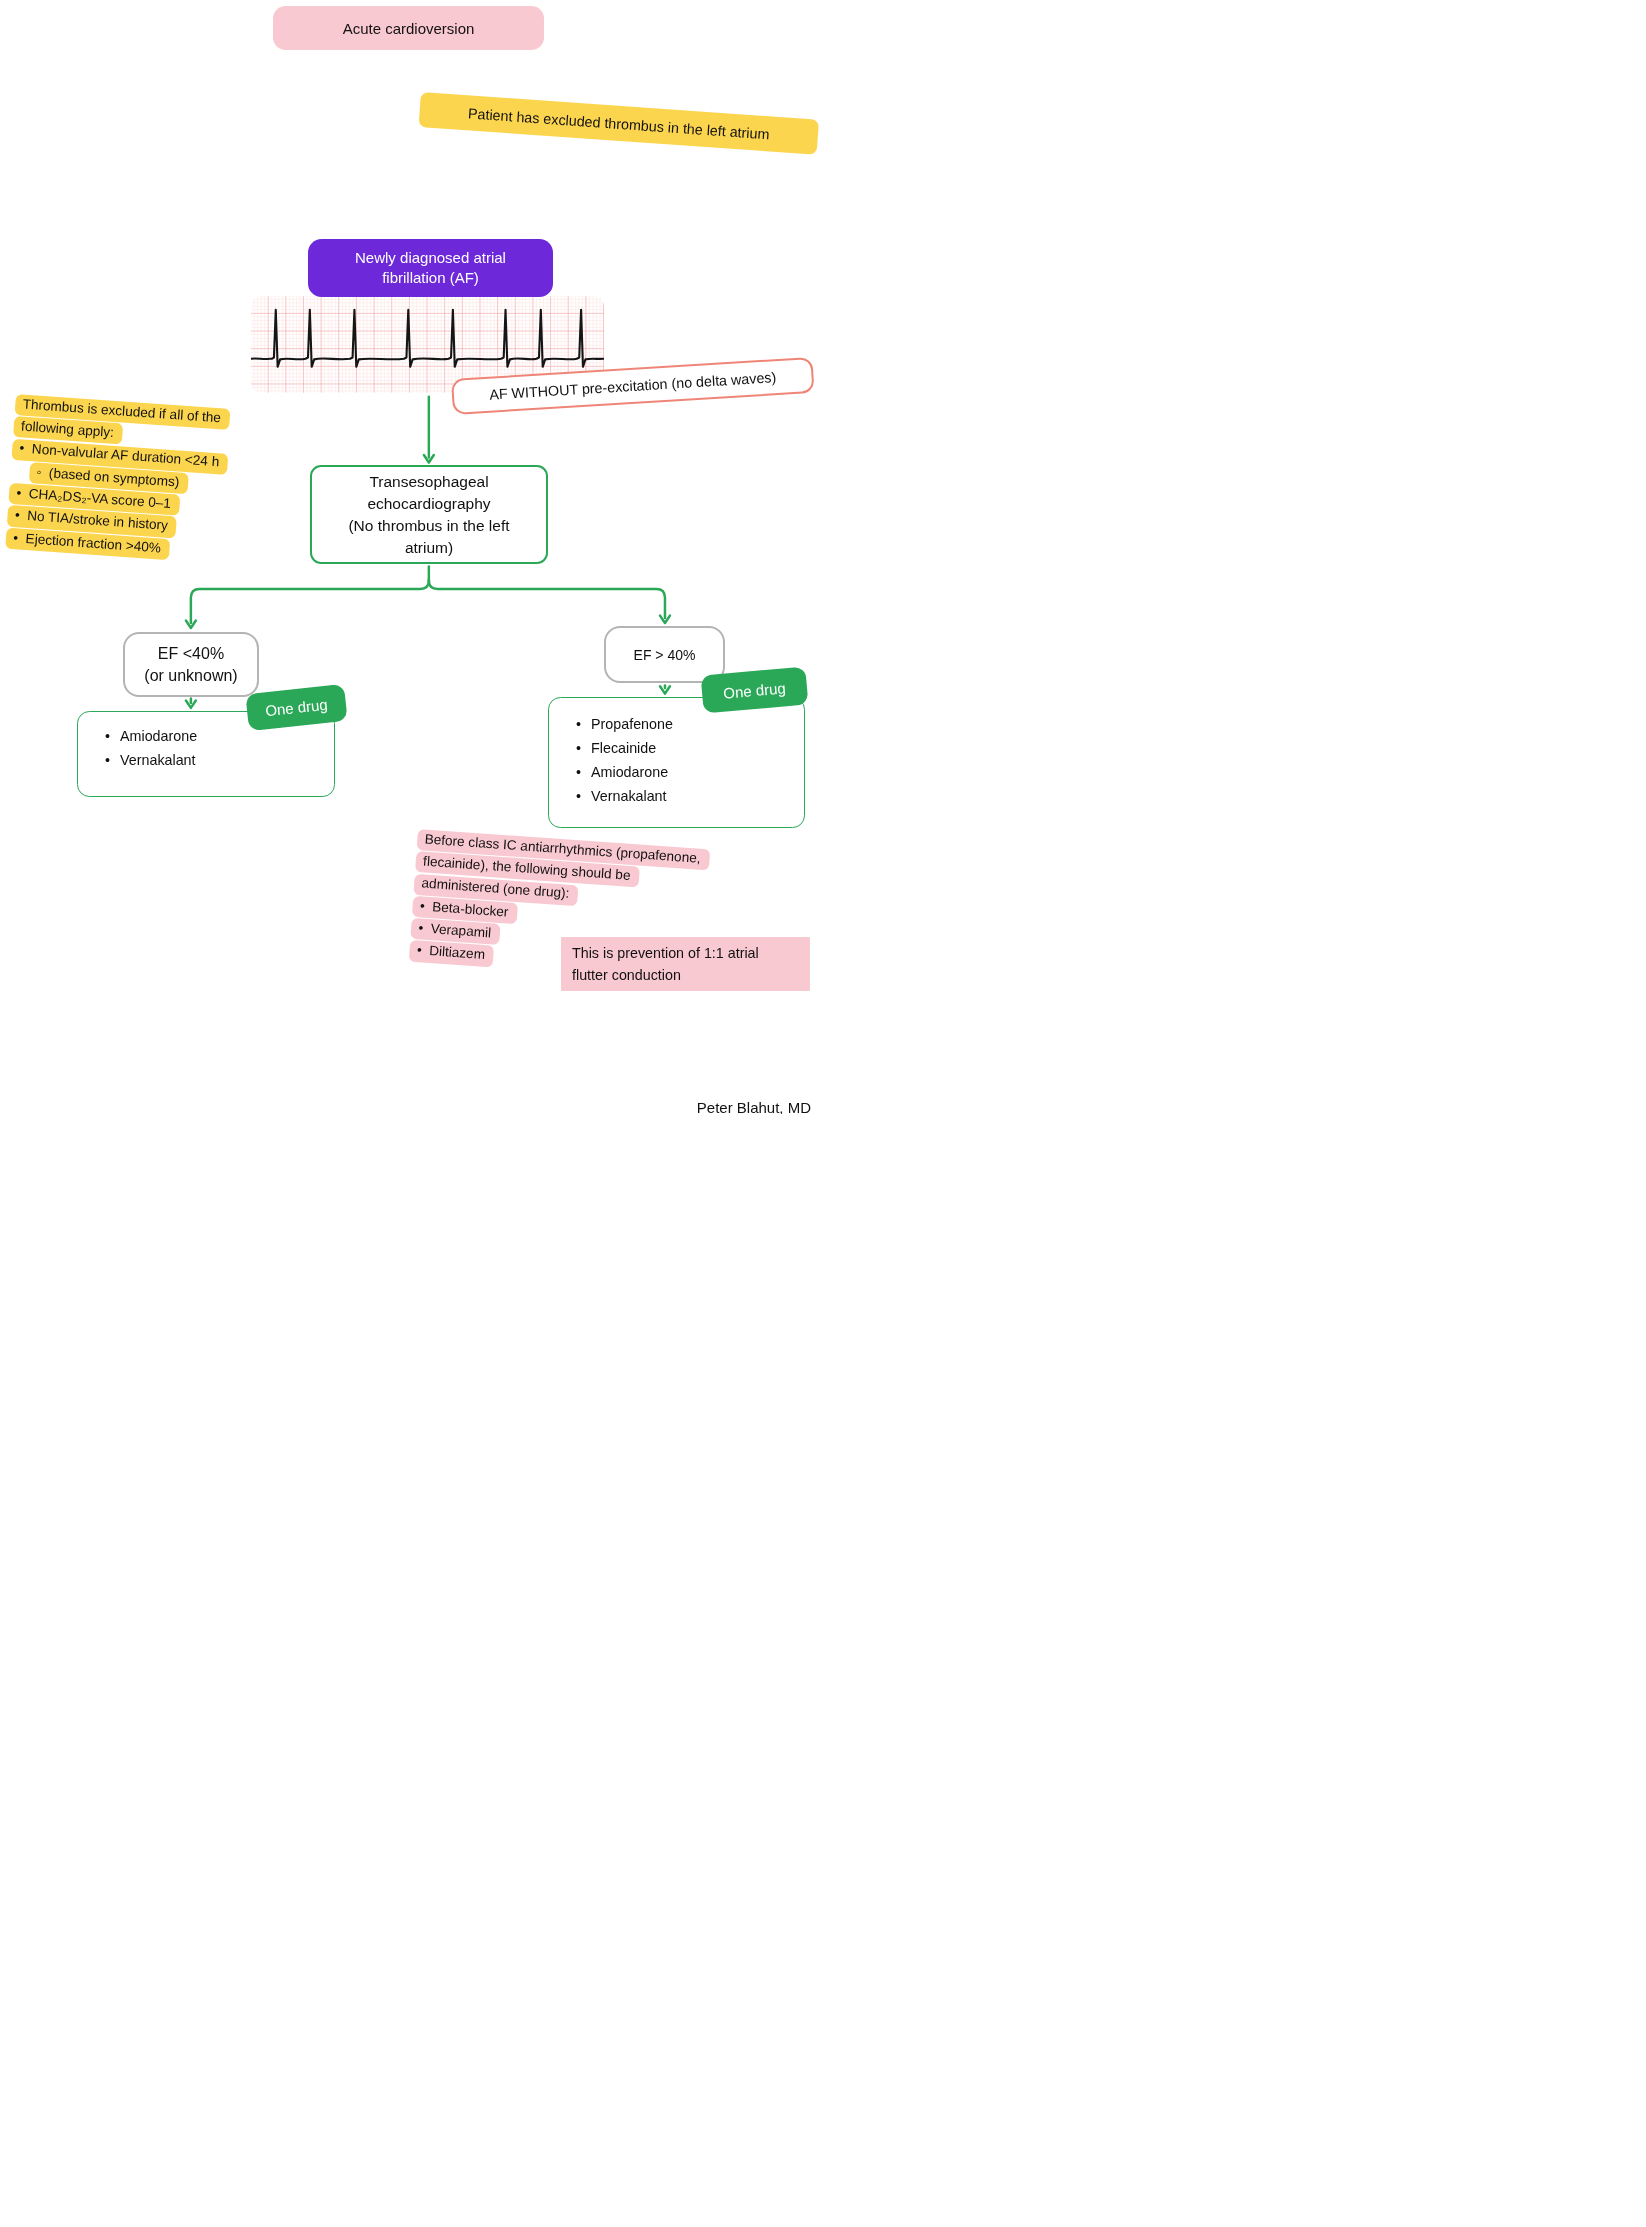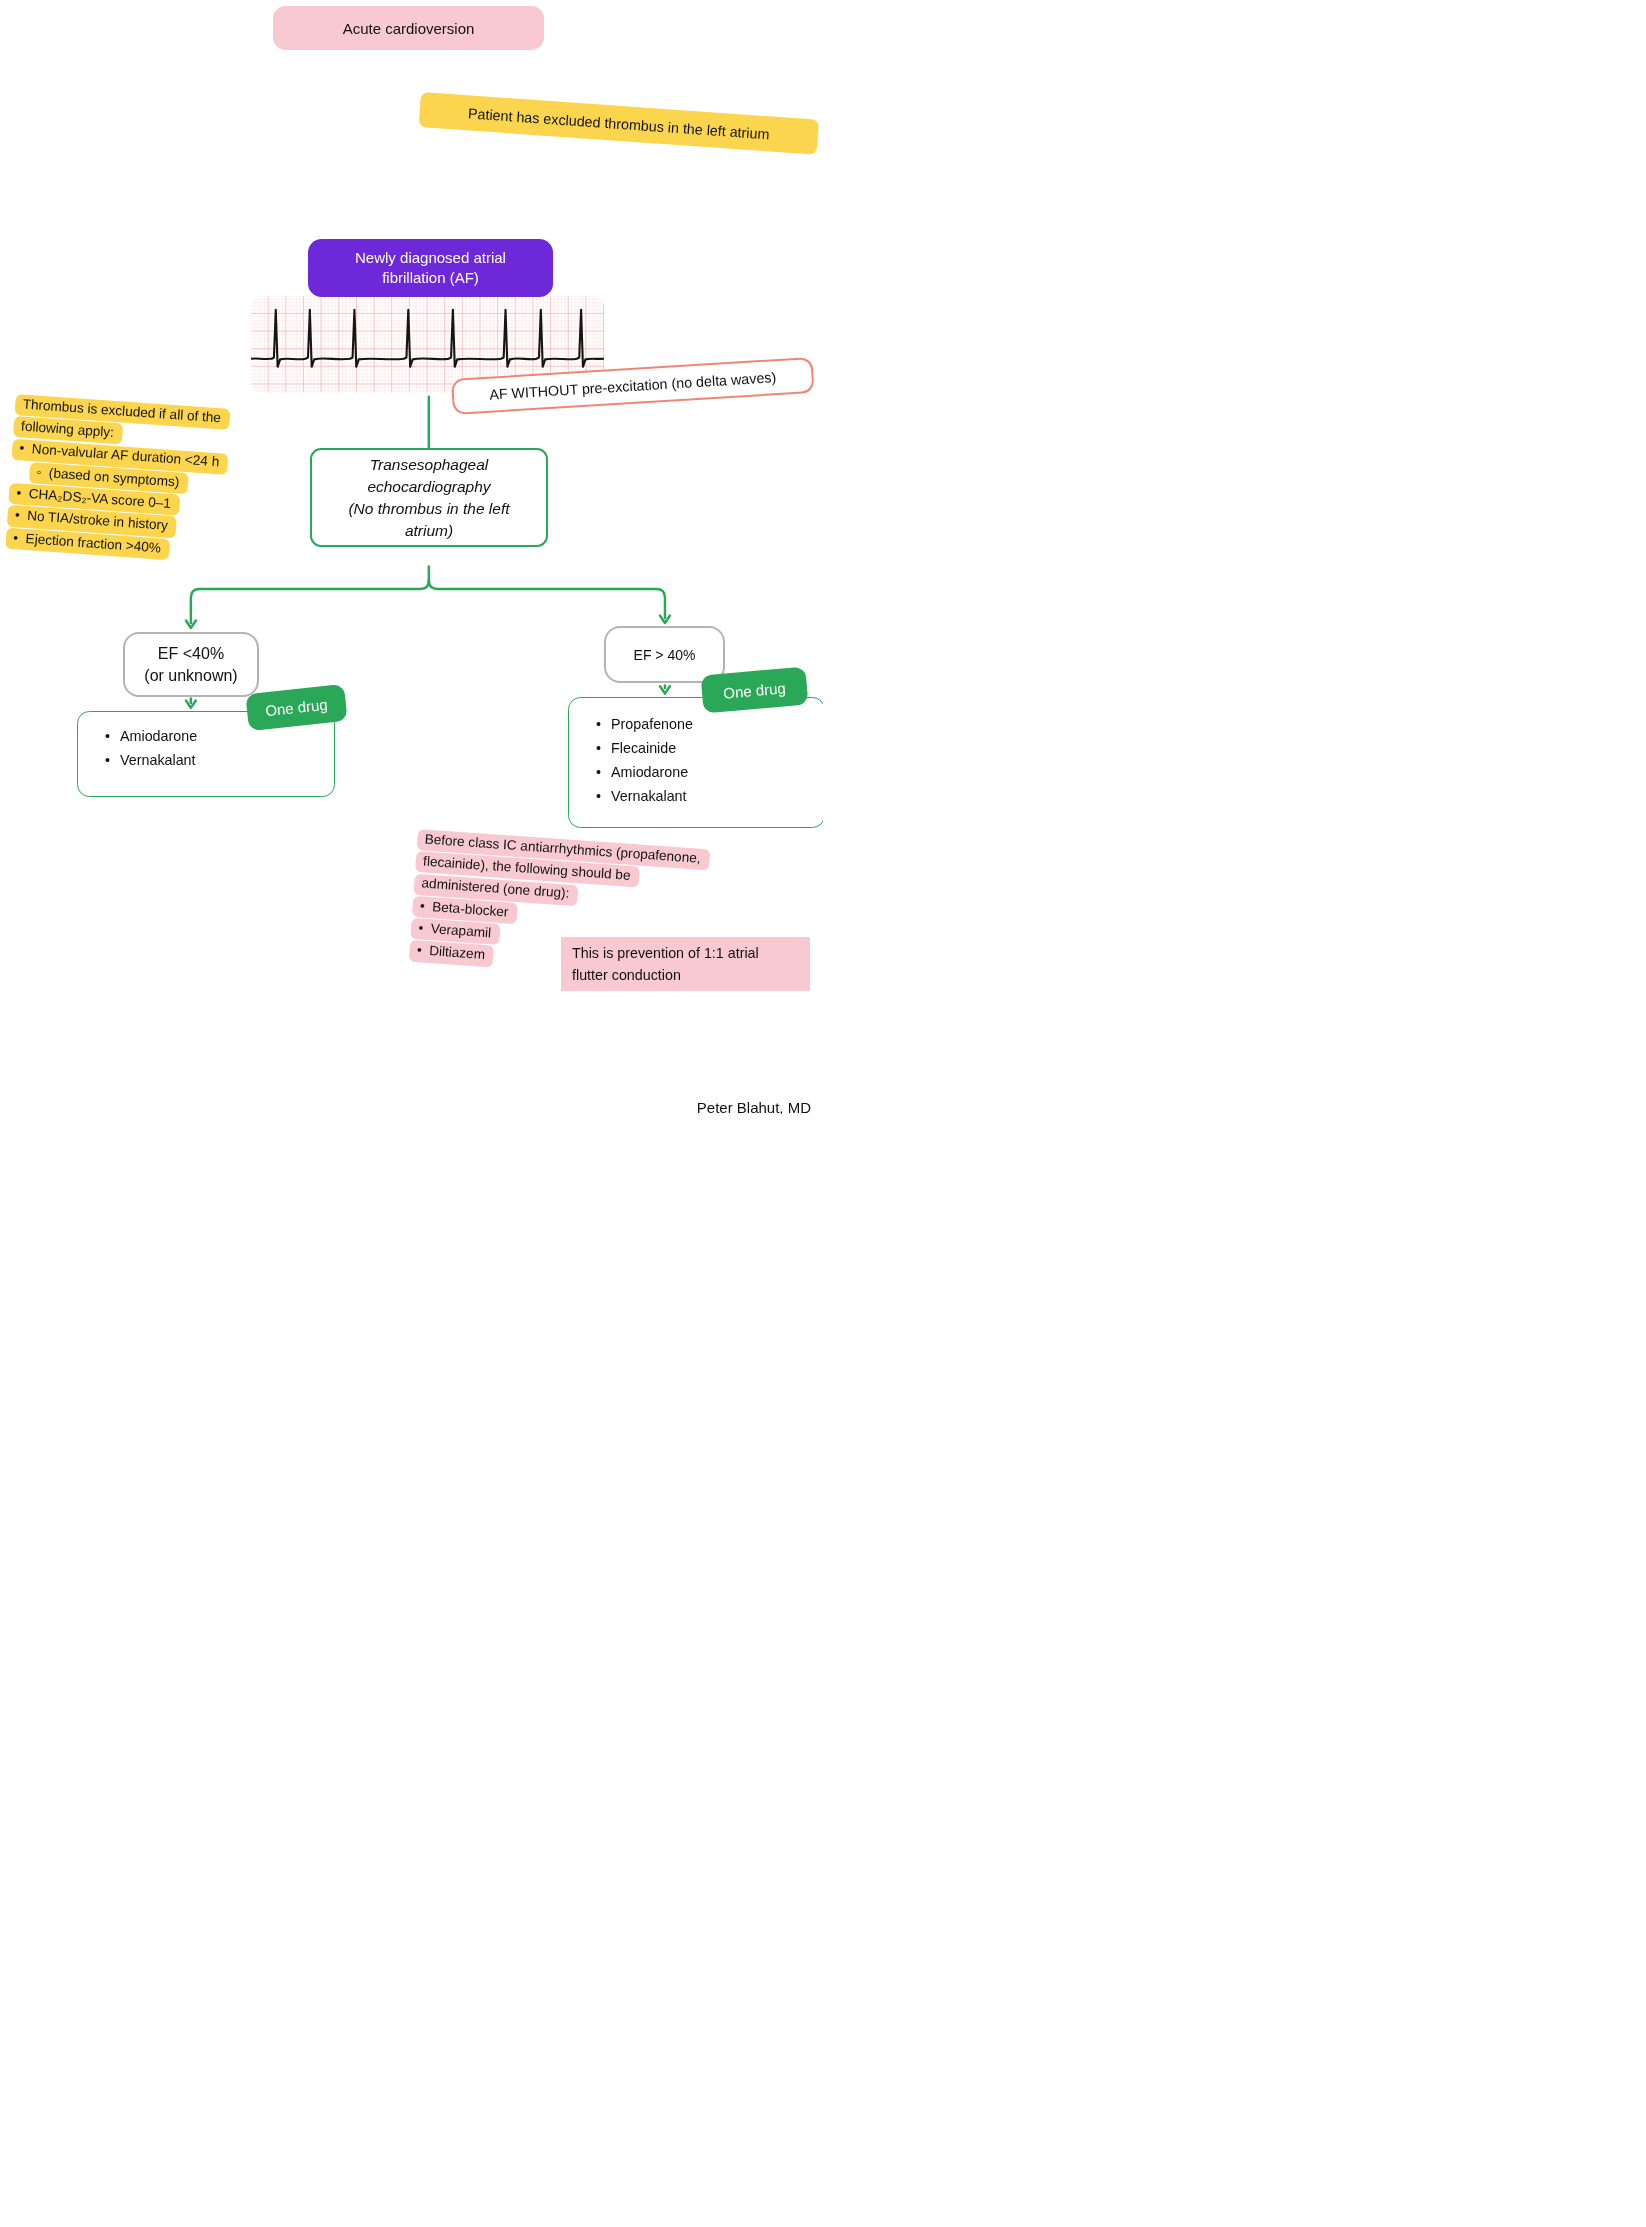--- a/index.html
+++ b/index.html
@@ -116,21 +116,21 @@
   <div class="hl-note yellow" style="left:16px;top:394px;transform:rotate(4deg);transform-origin:left top;">
     <div class="hl-line"><span>Thrombus is excluded if all of the</span></div>
     <div class="hl-line"><span>following apply:</span></div>
     <div class="hl-line"><span>•&nbsp;&nbsp;Non-valvular AF duration &lt;24 h</span></div>
     <div class="hl-line"><span class="ind1">◦&nbsp;&nbsp;(based on symptoms)</span></div>
     <div class="hl-line"><span>•&nbsp;&nbsp;CHA₂DS₂-VA score 0–1</span></div>
     <div class="hl-line"><span>•&nbsp;&nbsp;No TIA/stroke in history</span></div>
     <div class="hl-line"><span>•&nbsp;&nbsp;Ejection fraction &gt;40%</span></div>
   </div>
 
-  <div class="flow-box green-border" style="left:310px;top:448px;width:234px;height:95px;font-size:15.5px;line-height:22px;font-style:italic;">
+  <div class="flow-box green-border" style="left:310px;top:465px;width:234px;height:95px;font-size:15.5px;line-height:22px;">
     <span>Transesophageal</span>
     <span>echocardiography</span>
     <span>(No thrombus in the left</span>
     <span>atrium)</span>
   </div>
 
   <div class="flow-box gray-border" style="left:123px;top:632px;width:132px;height:61px;font-size:16px;line-height:22px;">
     <span>EF &lt;40%</span>
     <span>(or unknown)</span>
   </div>
@@ -142,21 +142,21 @@
   <div class="drug-list" style="left:77px;top:711px;width:229px;height:72px;padding:12.4px 0 0 27px;">
     <ul>
       <li>Amiodarone</li>
       <li>Vernakalant</li>
     </ul>
   </div>
   <div class="one-drug-pill" style="left:247px;top:689px;width:99px;height:37px;transform:rotate(-6deg);">
     <span>One drug</span>
   </div>
 
-  <div class="drug-list" style="left:548px;top:697px;width:228px;height:115px;padding:13.6px 0 0 27px;margin-left:20px;">
+  <div class="drug-list" style="left:548px;top:697px;width:228px;height:115px;padding:13.6px 0 0 27px;">
     <ul>
       <li>Propafenone</li>
       <li>Flecainide</li>
       <li>Amiodarone</li>
       <li>Vernakalant</li>
     </ul>
   </div>
   <div class="one-drug-pill" style="left:702px;top:671px;width:105px;height:38px;transform:rotate(-5deg);">
     <span>One drug</span>
   </div>

